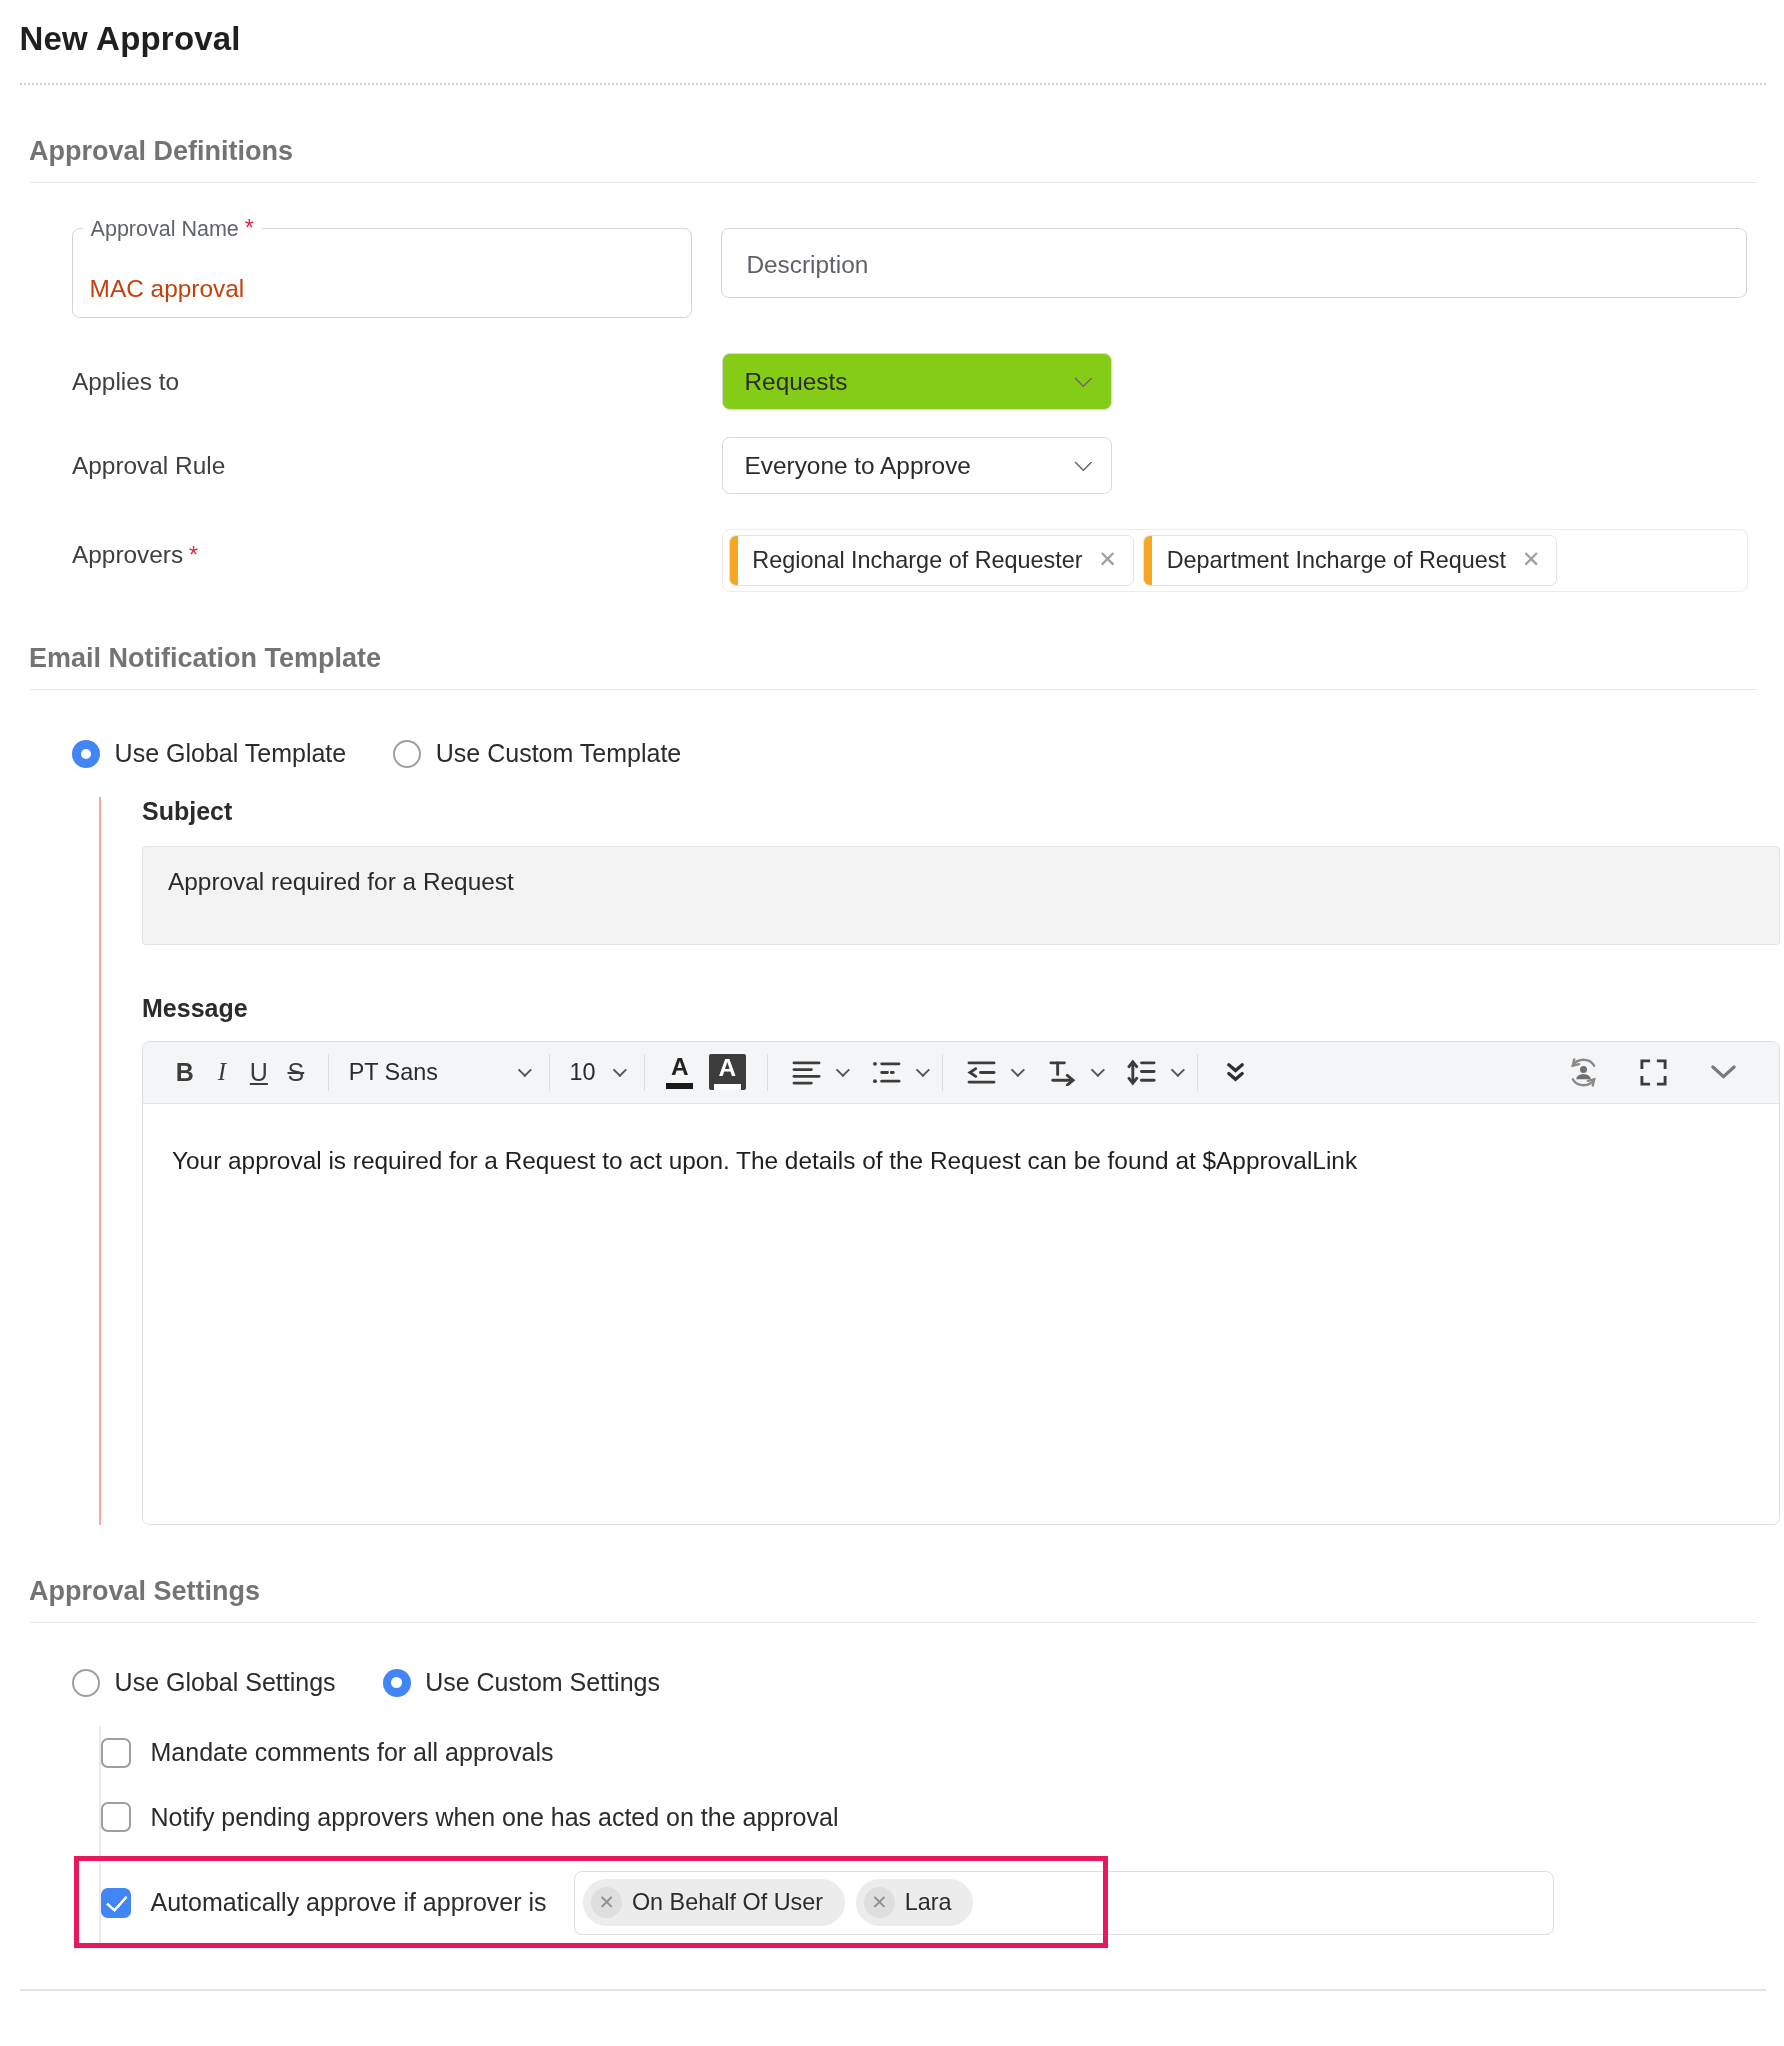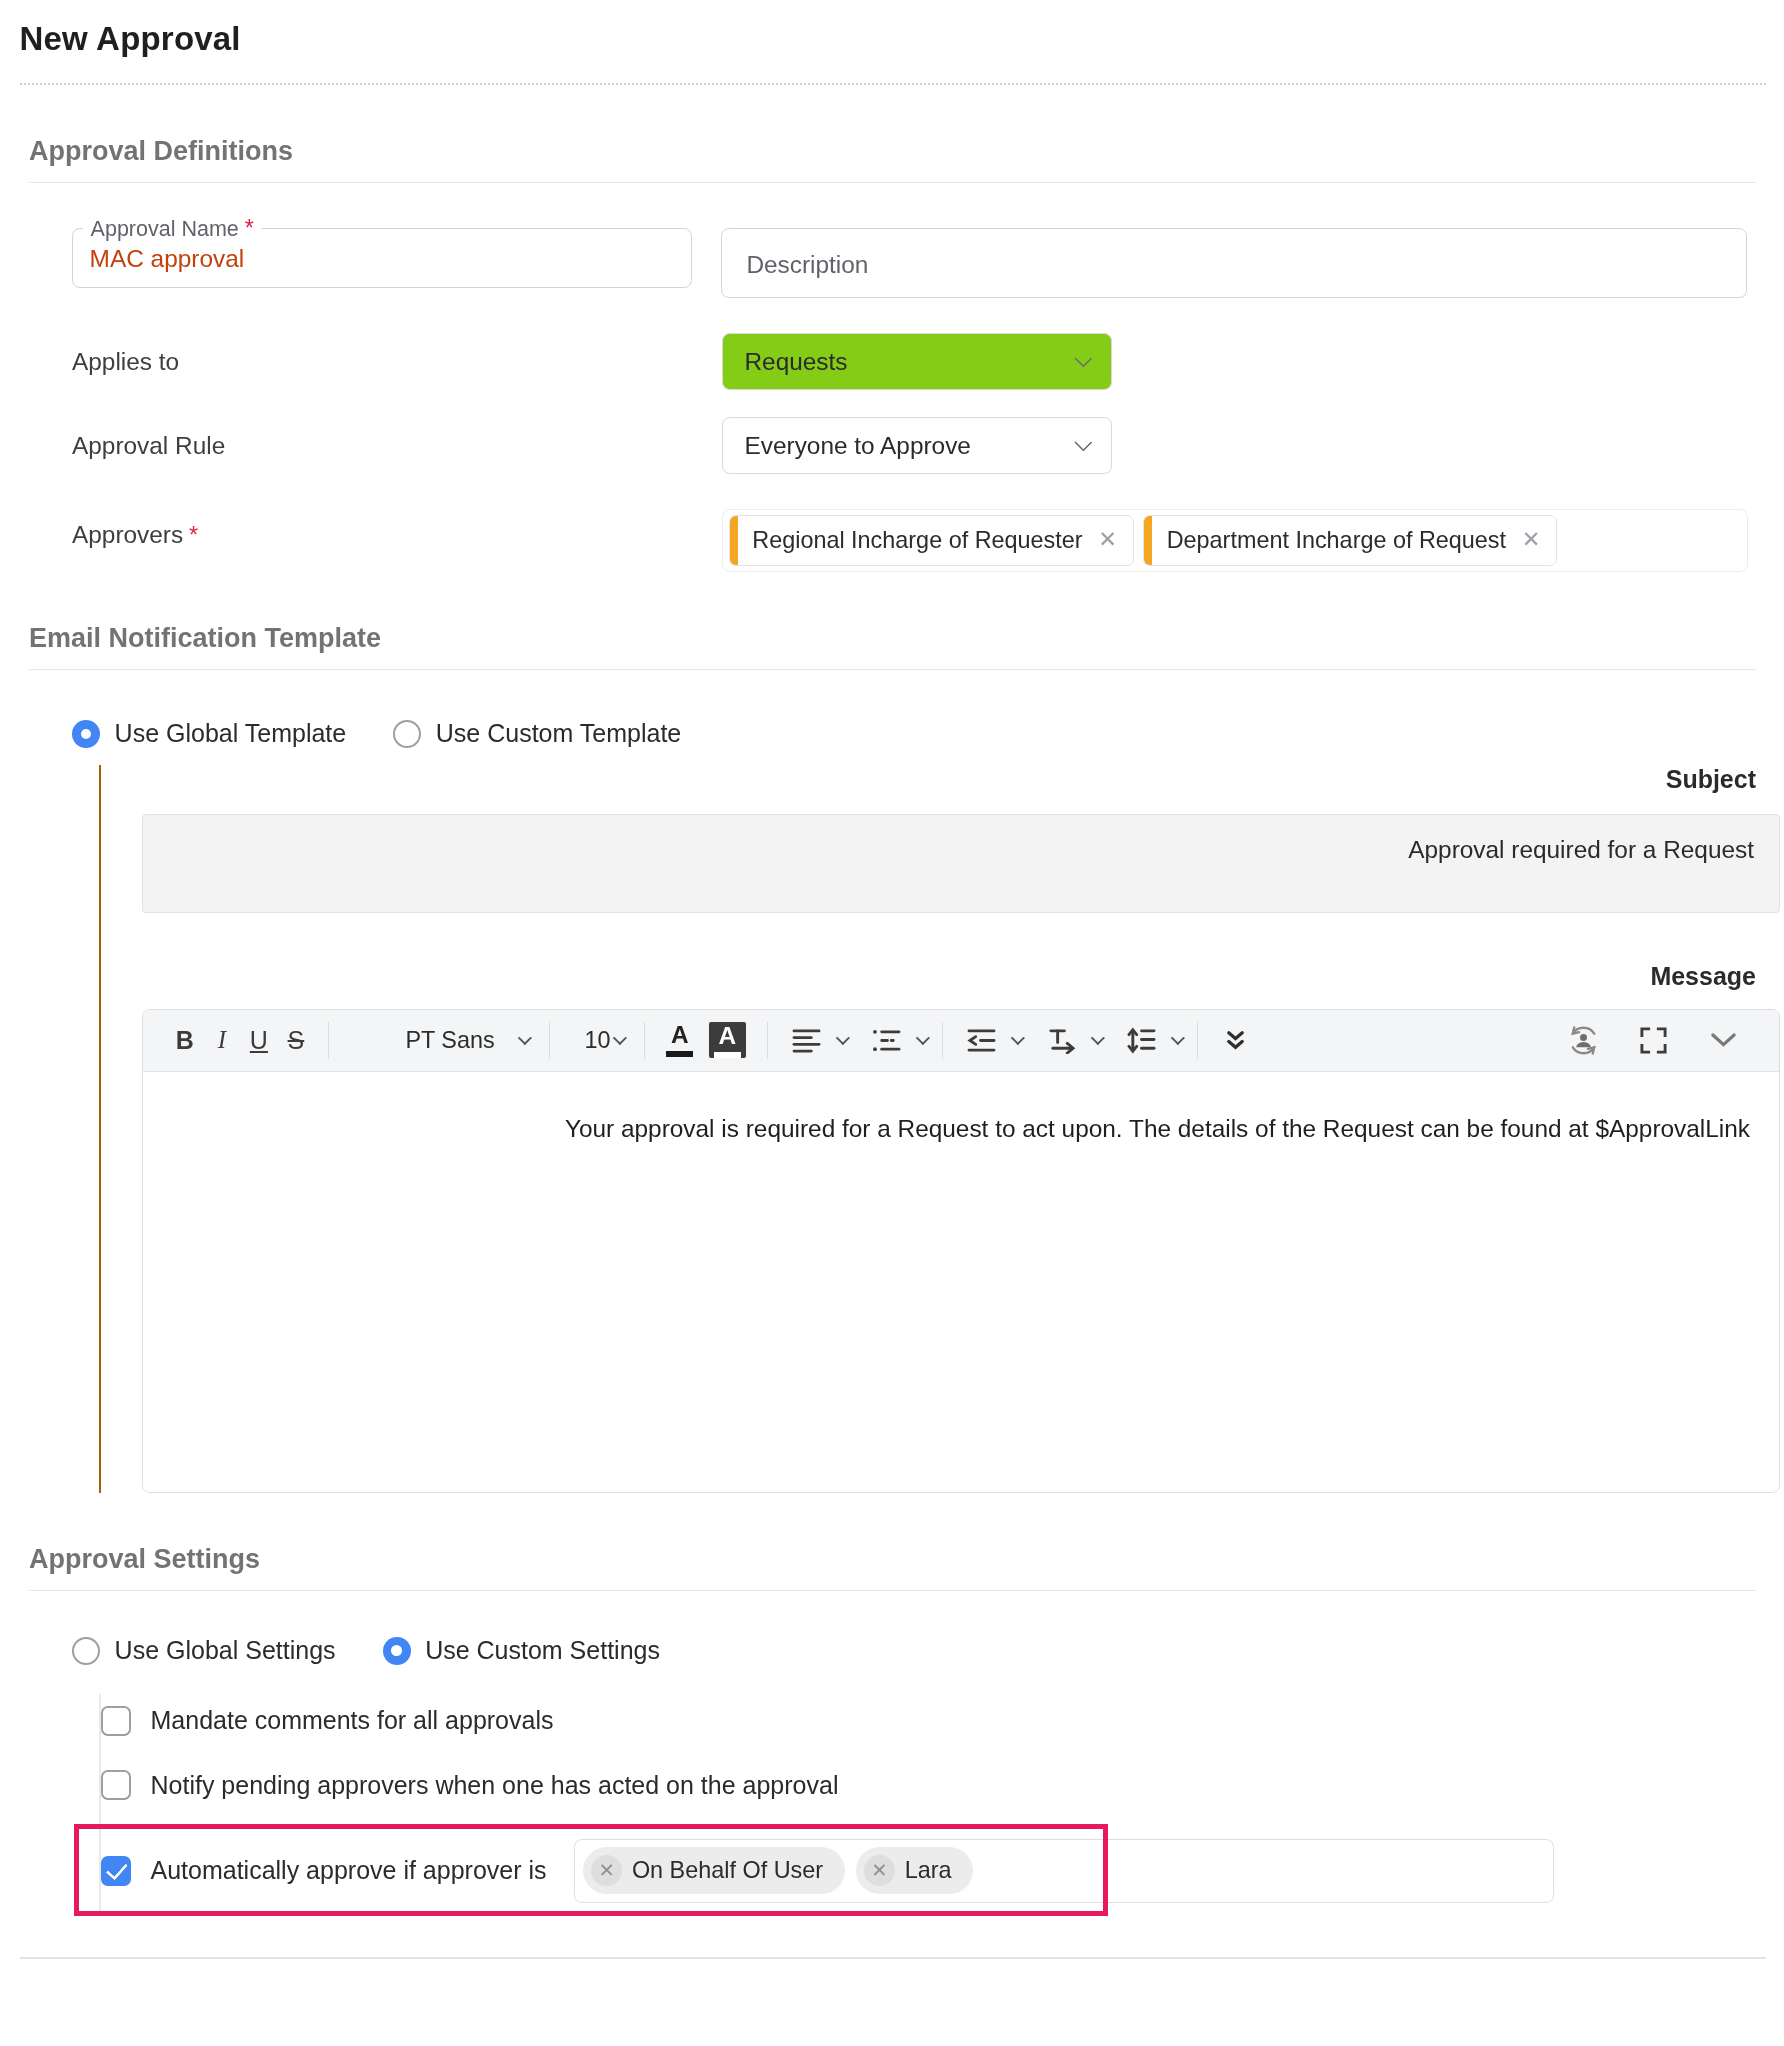--- a/index.html
+++ b/index.html
@@ -21,21 +21,21 @@
   .section-heading { font-size:27px; font-weight:600; color:#737373; margin-top:51px; }
   .section-divider { border-bottom:1px solid #e7e7e7; margin-top:15.6px; }
 
   
   .def-form { padding-left:43px; }
   .form-row { display:flex; align-items:center; }
   .label-col { width:650px; flex:none; font-size:24.4px; color:#3c4043; }
   .req { color:#e0244a; margin-left:5.9px; font-size:23.4px; }
 
   .row-1 { margin-top:45px; align-items:stretch; }
-  .name-field { position:relative; width:620px; height:60px;
+  .name-field { position:relative; width:620px; height:90px;
     border:1px solid #d4d4d4; border-radius:7.8px; margin-right:29px; }
   .name-field .float-label { position:absolute; top:-14.6px; left:9.8px; background:#fff;
     padding:0 7.8px; font-size:21.5px; color:#5f6368; white-space:nowrap; }
   .name-field .value { position:absolute; left:16.6px; bottom:13.7px; font-size:24.4px; color:#c2410c; }
   .desc-field { position:relative; width:1026px; height:70px;
     border:1px solid #d4d4d4; border-radius:7.8px; }
   .desc-field .placeholder { position:absolute; left:24.4px; top:21.5px; font-size:24.4px; color:#5f6368; }
 
   .row-2 { margin-top:35px; }
   .row-3 { margin-top:27px; }
@@ -60,21 +60,21 @@
   .radio-row { display:flex; align-items:center; margin-top:49px; padding-left:43px; }
   .radio-opt { display:flex; align-items:center; margin-right:47px; cursor:pointer; }
   .radio { width:28px; height:28px; border-radius:50%; border:2px solid #9aa0a6; flex:none;
     background:#fff; position:relative; }
   .radio.selected { border:none; background:#4285f4; }
   .radio.selected::after { content:""; position:absolute; width:10.7px; height:10.7px; border-radius:50%;
     background:#fff; left:8.8px; top:8.8px; }
   .radio-label { margin-left:14.6px; font-size:25px; color:#2b2b2b; }
 
   
-  .indent-block { margin:17px 0 0 70px; border-left:2px solid #a16207; padding-left:41px; padding-right:0;text-align:right; }
+  .indent-block { margin:29px 0 0 70px; border-left:2px solid #fca5a5; padding-left:41px; padding-right:0; }
   .sub-label { font-size:25px; font-weight:600; color:#2b2b2b; }
   .subject-box { margin-top:19.5px; width:1638px; height:99px; background:#f3f3f3;
     border:1px solid #e2e2e2; border-radius:3.9px; padding:21.5px 25px; font-size:24.4px; color:#2b2b2b; }
   .message-label { margin-top:49px; }
 
   
   .editor { margin-top:17.6px; width:1638px; height:484px; border:1px solid #dddddd;
     border-radius:7.8px; overflow:hidden; display:flex; flex-direction:column; }
   .toolbar { height:62px; background:#f4f5f6; border-bottom:1px solid #e3e3e3;
     display:flex; align-items:center; padding:0 23.4px; flex:none; }

